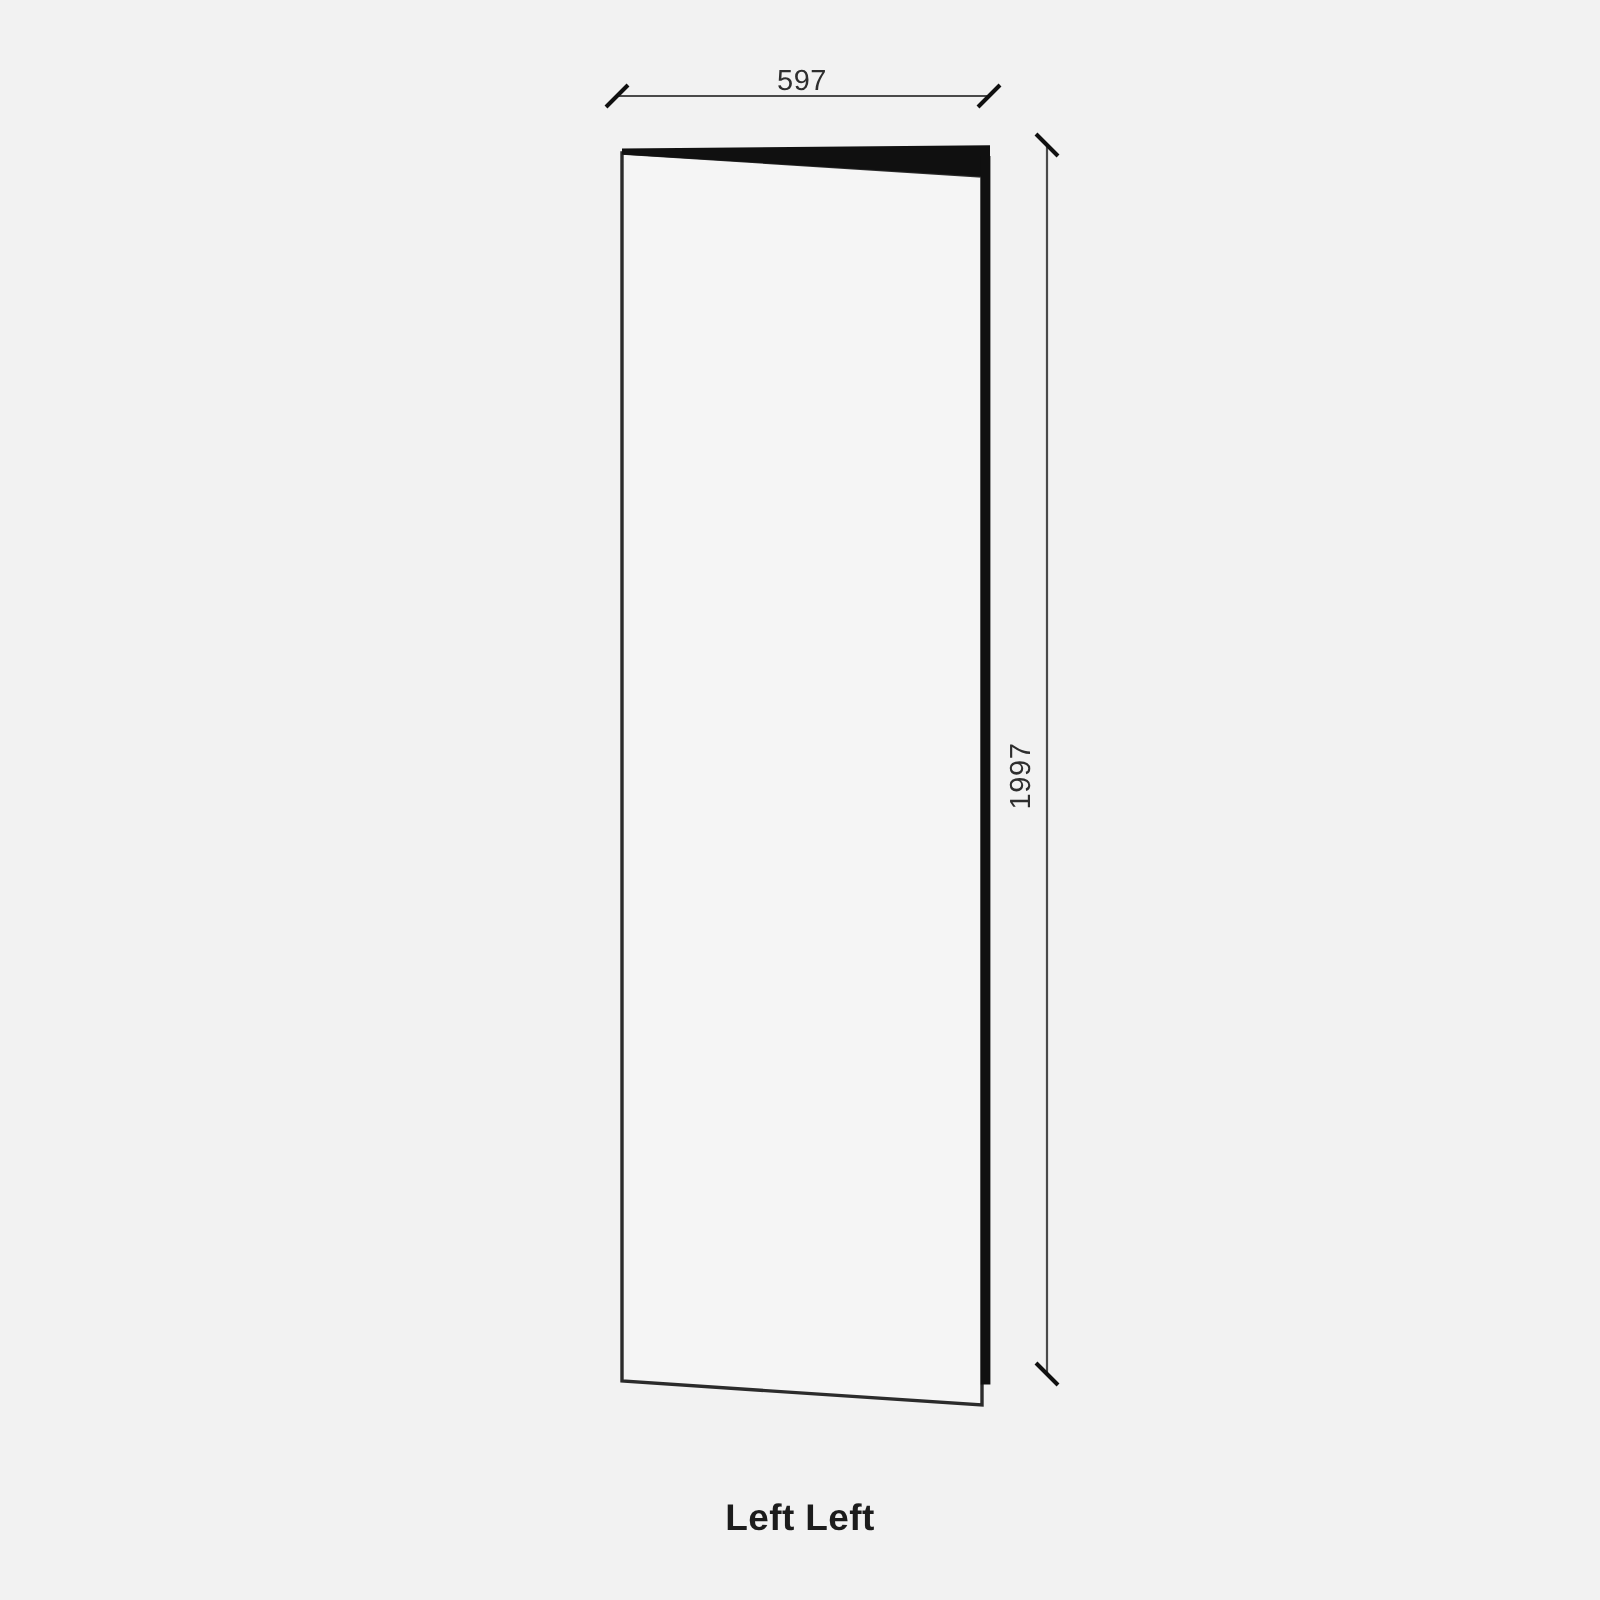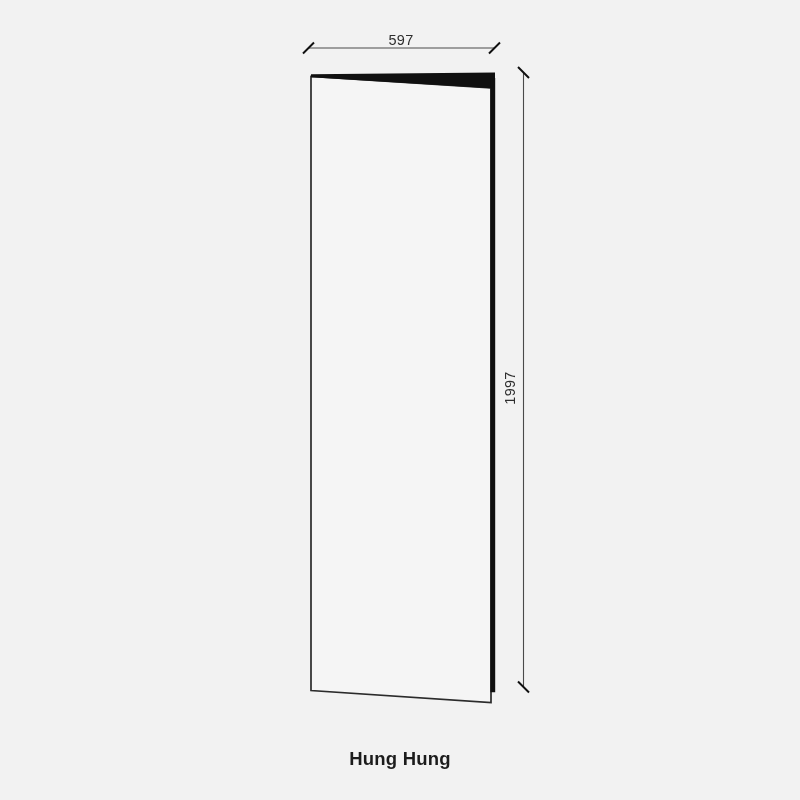--- a/index.html
+++ b/index.html
@@ -65,14 +65,14 @@
     </g>
 
     <g>
       <line x1="523.5" y1="72.5" x2="523.5" y2="687" stroke-width="1.1" stroke="#4a4a4a"></line>
       <line x1="518" y1="67" x2="529" y2="78" stroke-width="2" stroke="#101010"></line>
       <line x1="518" y1="681.5" x2="529" y2="692.5" stroke-width="2" stroke="#101010"></line>
       <text class="dim-text" x="515" y="388" text-anchor="middle" transform="rotate(-90 515 388)" fill="#2e2e2e">1997</text>
     </g>
   </svg>
 
-  <div class="caption">Hung Hung</div>
+  <div class="caption">Left Left</div>
 </div>
 
 </body></html>

